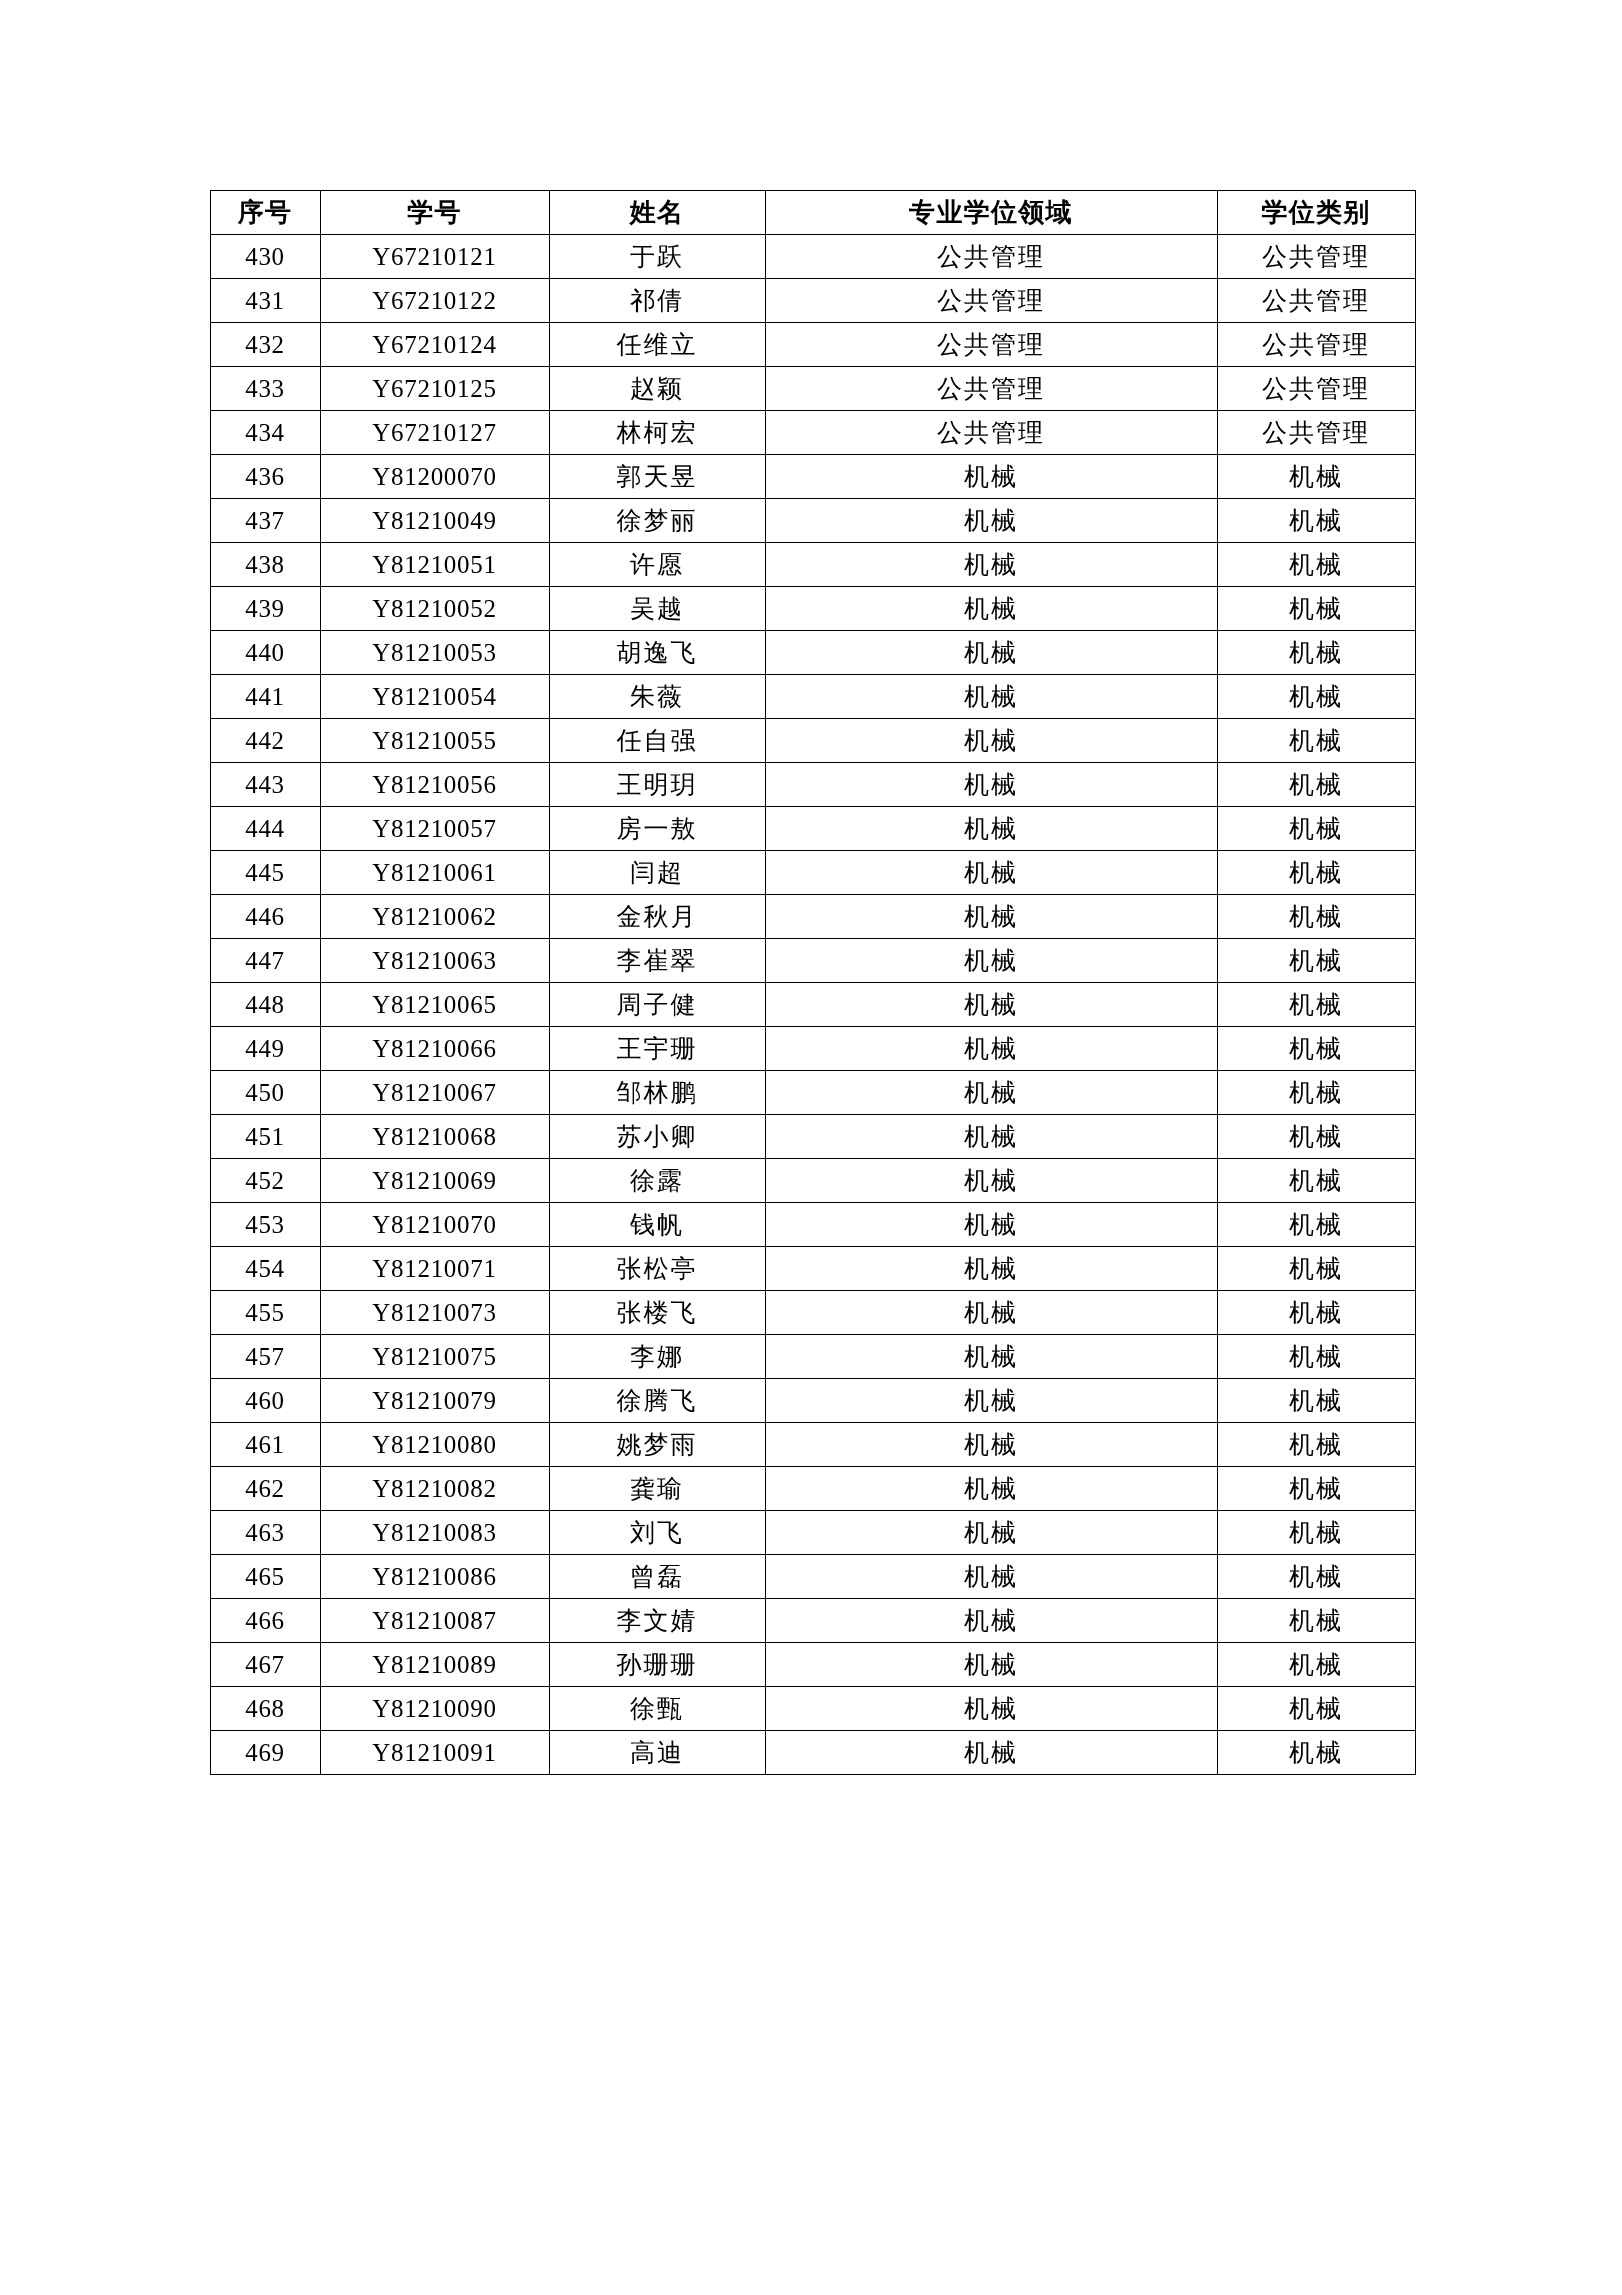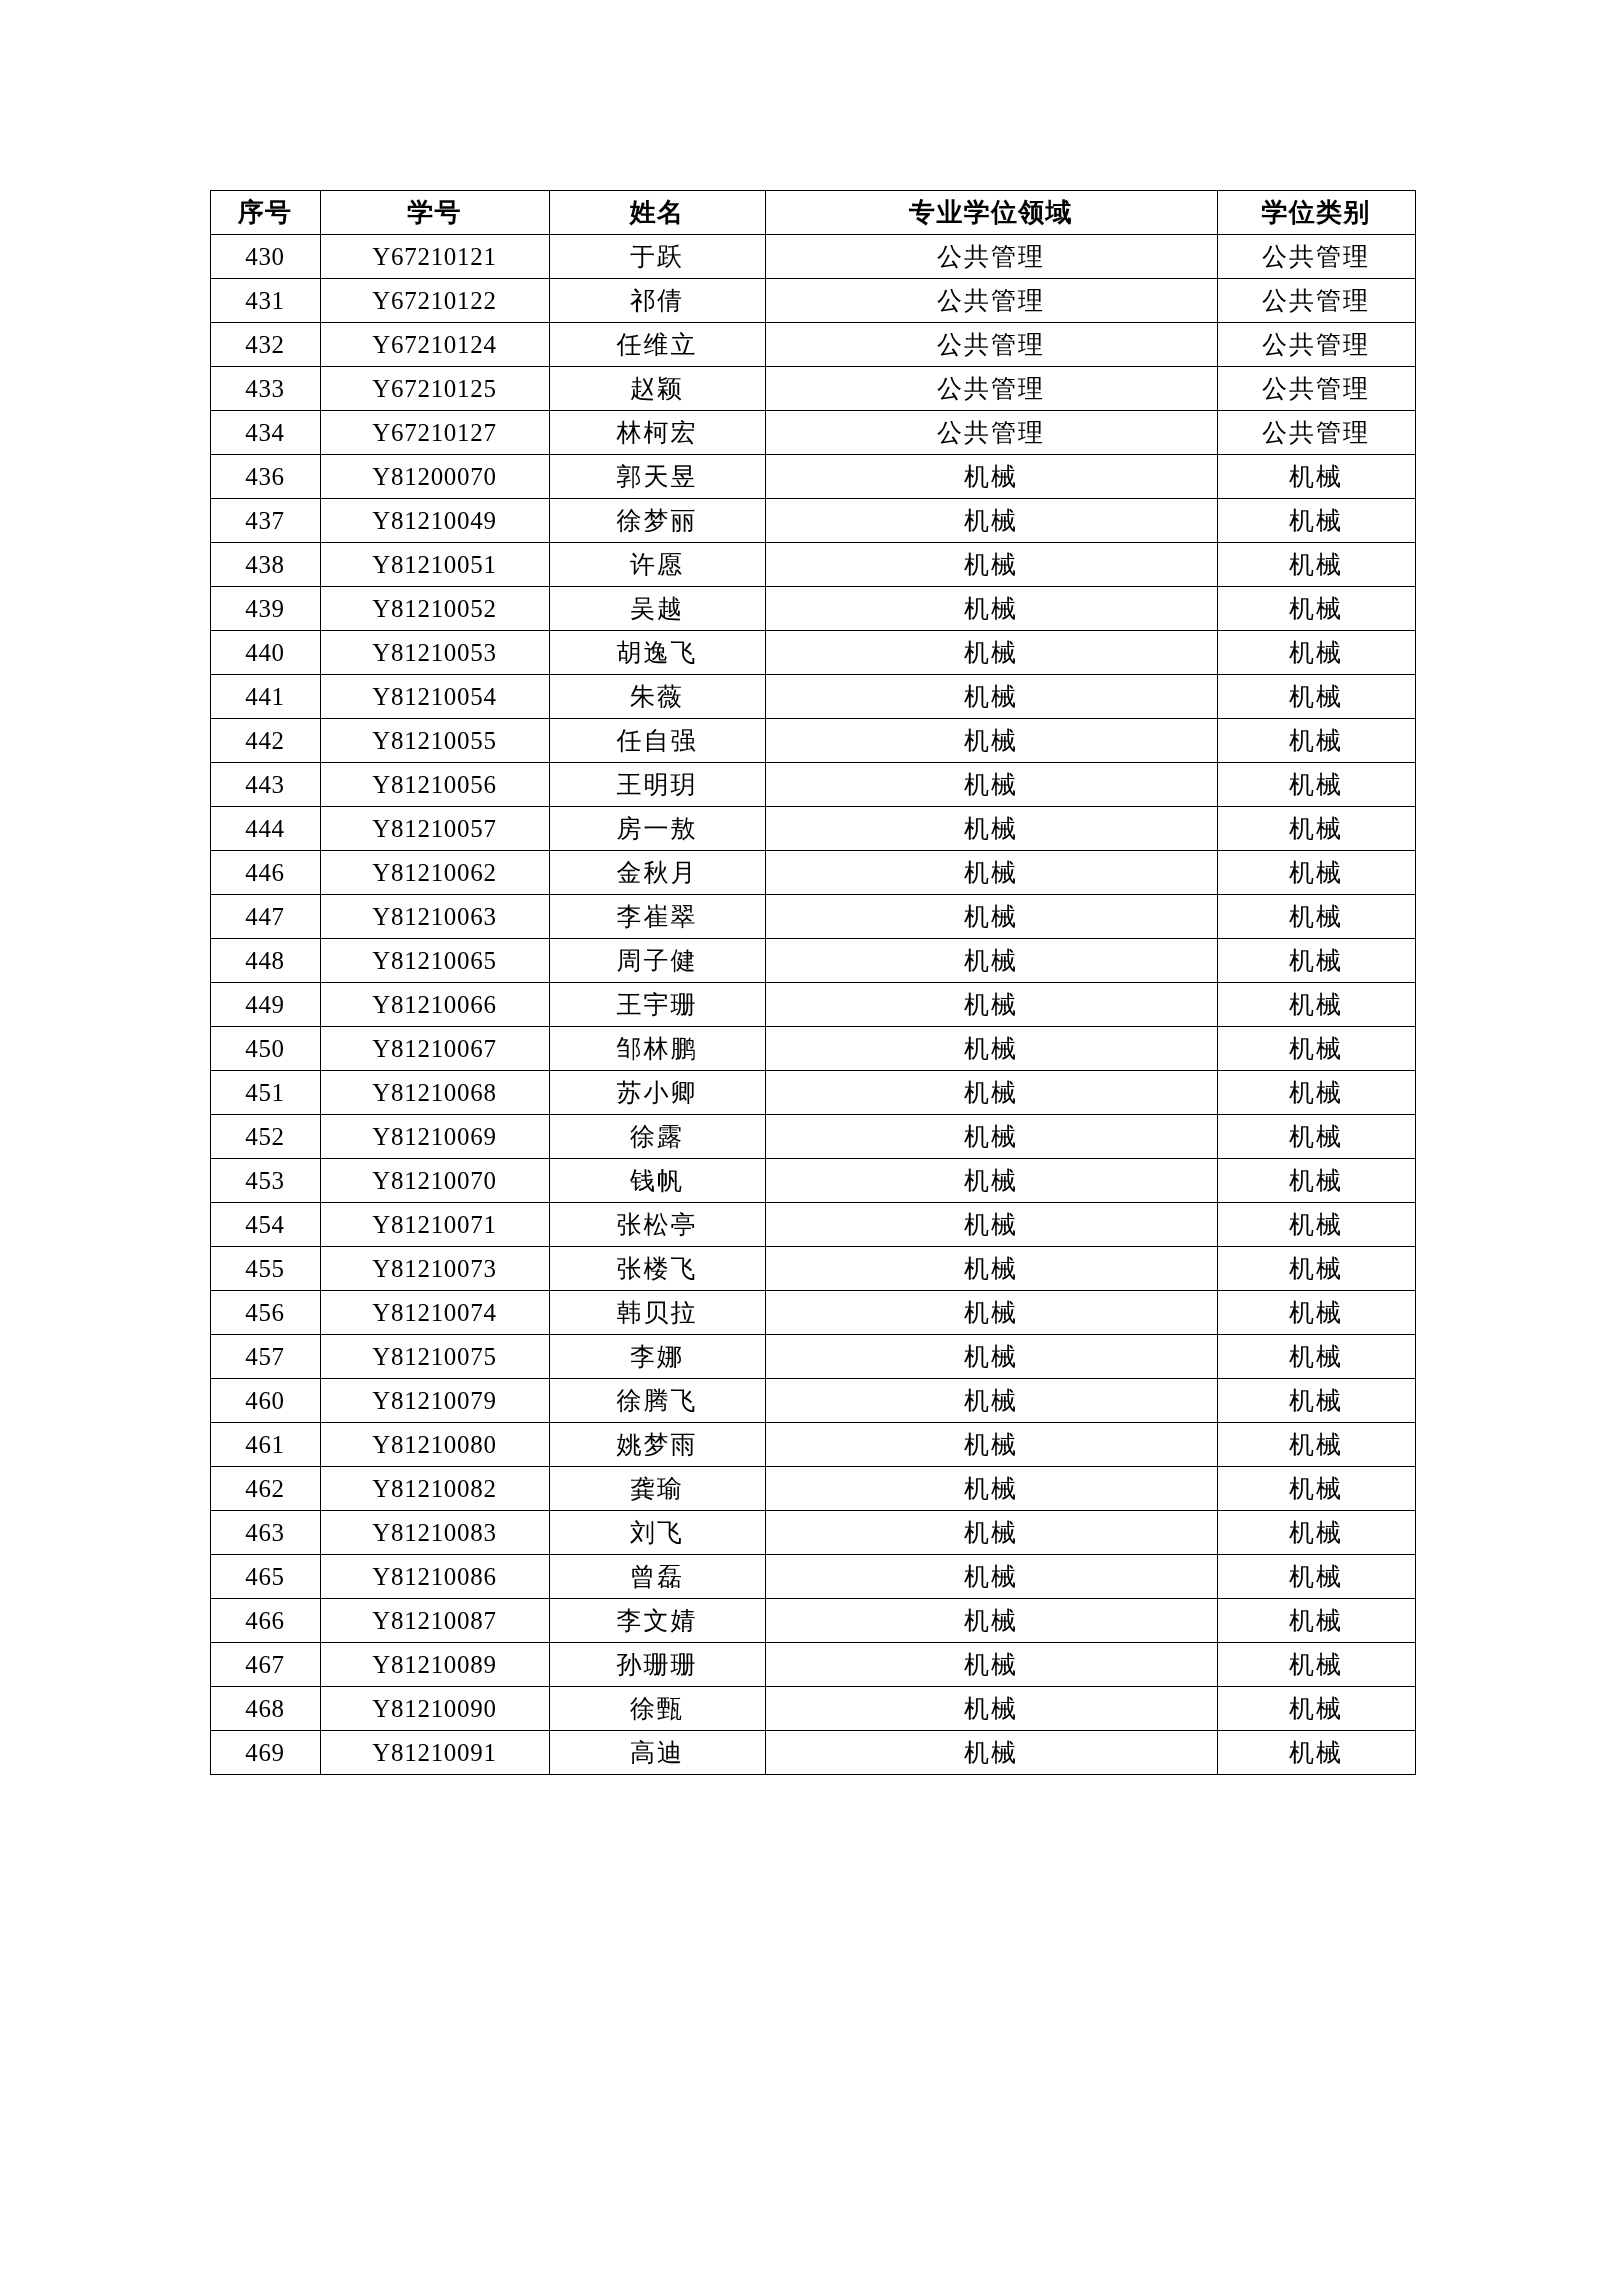--- a/index.html
+++ b/index.html
@@ -179,20 +179,27 @@
             <td class="type">机械</td>
           </tr>
           <tr>
             <td class="seq">444</td>
             <td class="sid">Y81210057</td>
             <td class="name">房一敖</td>
             <td class="field">机械</td>
             <td class="type">机械</td>
           </tr>
           <tr>
+            <td class="seq">445</td>
+            <td class="sid">Y81210061</td>
+            <td class="name">闫超</td>
+            <td class="field">机械</td>
+            <td class="type">机械</td>
+          </tr>
+          <tr>
             <td class="seq">446</td>
             <td class="sid">Y81210062</td>
             <td class="name">金秋月</td>
             <td class="field">机械</td>
             <td class="type">机械</td>
           </tr>
           <tr>
             <td class="seq">447</td>
             <td class="sid">Y81210063</td>
             <td class="name">李崔翠</td>
@@ -245,27 +252,20 @@
             <td class="seq">454</td>
             <td class="sid">Y81210071</td>
             <td class="name">张松亭</td>
             <td class="field">机械</td>
             <td class="type">机械</td>
           </tr>
           <tr>
             <td class="seq">455</td>
             <td class="sid">Y81210073</td>
             <td class="name">张楼飞</td>
-            <td class="field">机械</td>
-            <td class="type">机械</td>
-          </tr>
-          <tr>
-            <td class="seq">456</td>
-            <td class="sid">Y81210074</td>
-            <td class="name">韩贝拉</td>
             <td class="field">机械</td>
             <td class="type">机械</td>
           </tr>
           <tr>
             <td class="seq">457</td>
             <td class="sid">Y81210075</td>
             <td class="name">李娜</td>
             <td class="field">机械</td>
             <td class="type">机械</td>
           </tr>

